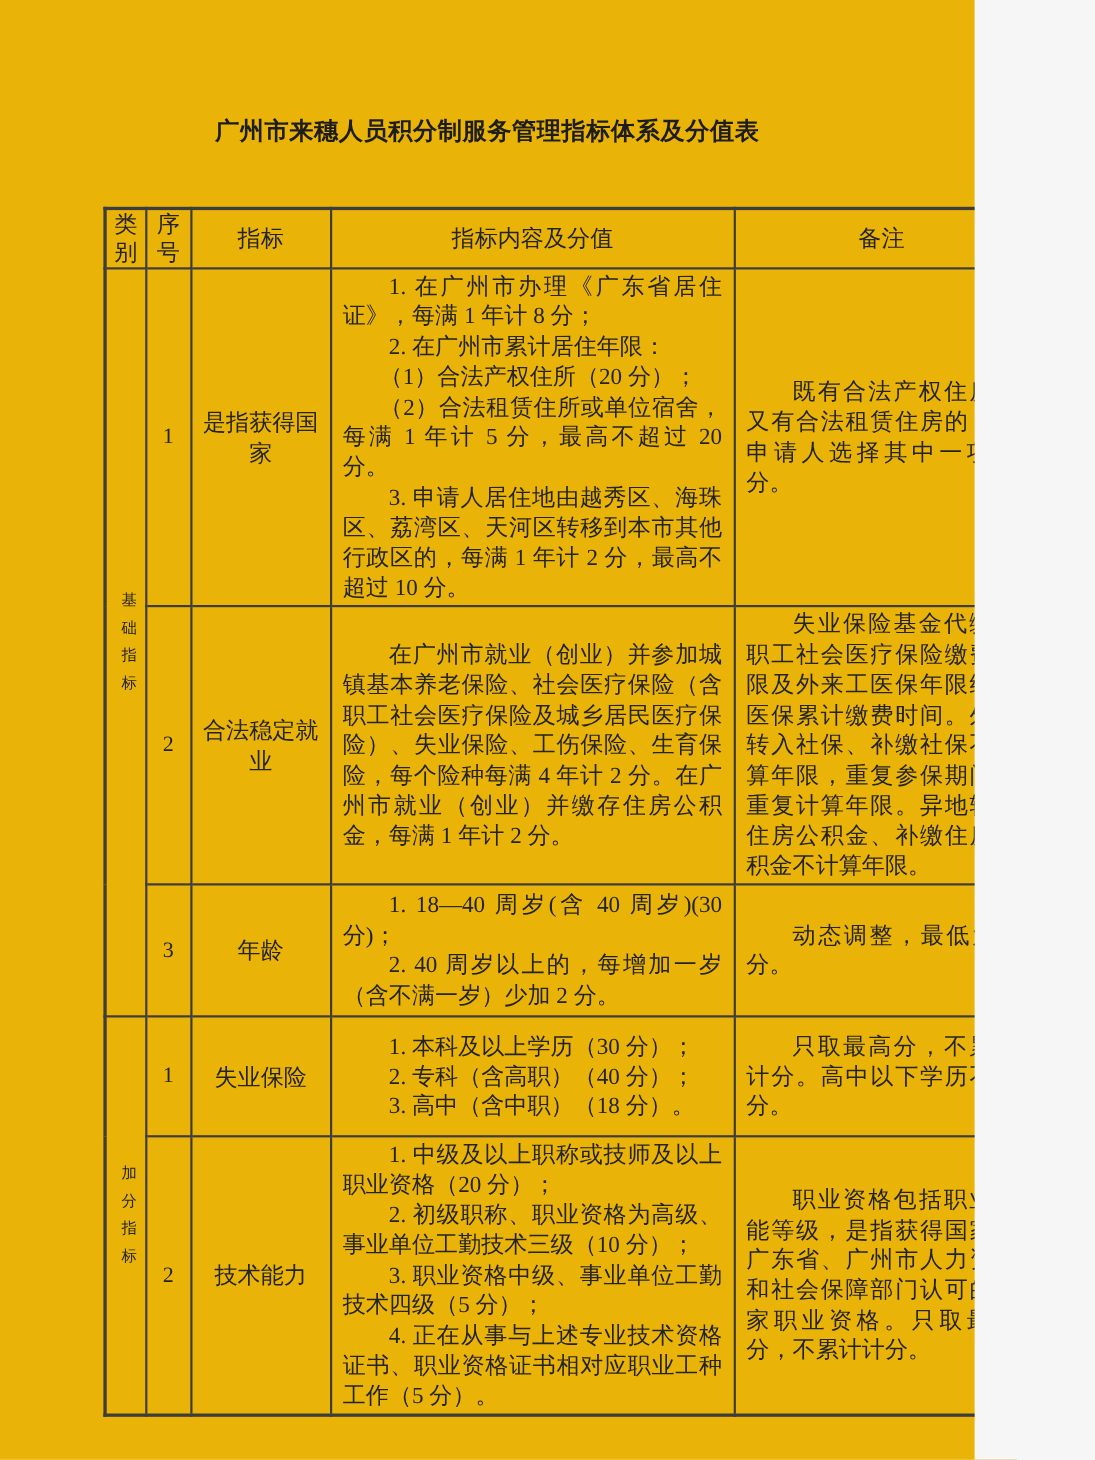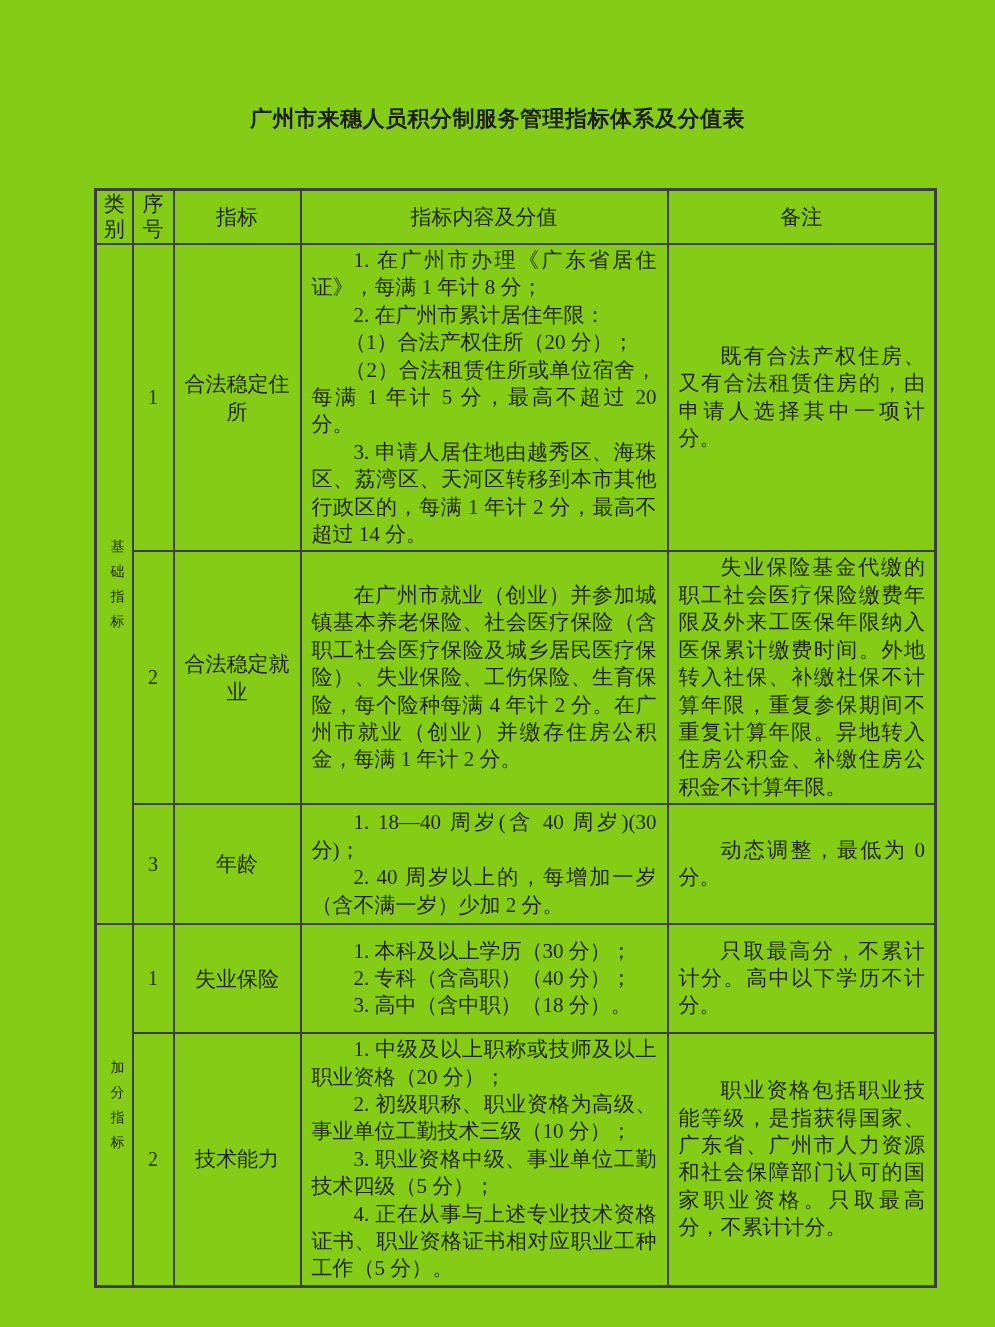--- a/index.html
+++ b/index.html
@@ -4,22 +4,22 @@
 <style>
   * { box-sizing: border-box; }
   html, body { margin: 0; padding: 0; }
   body {
     width: 995px; height: 1327px;
     background: #f6f6f6;
     font-family: "Liberation Serif", "DejaVu Serif", serif;
   }
   .doc-page {
     position: relative;
-    width: 995px; height: 1327px;
-    background: #84cc16;
+    width: 886px; height: 1327px;
+    background: #eab308;
     color: #242424;
     overflow: hidden;
   }
   .doc-title {
     position: absolute;
     left: 0; top: 104px; width: 100%;
     margin: 0;
     text-align: center;
     font-family: "Liberation Sans", "DejaVu Sans", sans-serif;
     font-weight: 700;
@@ -107,27 +107,27 @@
         <th class="th-cell">指标</th>
         <th class="th-cell">指标内容及分值</th>
         <th class="th-cell">备注</th>
       </tr>
     </thead>
     <tbody>
 
       <tr class="r-1">
         <td class="cell-category" rowspan="3">基础指标</td>
         <td class="cell-no">1</td>
-        <td class="cell-indicator">合法稳定住所</td>
+        <td class="cell-indicator">是指获得国家</td>
         <td class="cell-content">
           <p class="para">1. 在广州市办理《广东省居住证》，每满 1 年计 8 分；</p>
           <p class="para">2. 在广州市累计居住年限：</p>
           <p class="para para-sub">（1）合法产权住所（20 分）；</p>
           <p class="para para-sub">（2）合法租赁住所或单位宿舍，每满 1 年计 5 分，最高不超过 20 分。</p>
-          <p class="para">3. 申请人居住地由越秀区、海珠区、荔湾区、天河区转移到本市其他行政区的，每满 1 年计 2 分，最高不超过 14 分。</p>
+          <p class="para">3. 申请人居住地由越秀区、海珠区、荔湾区、天河区转移到本市其他行政区的，每满 1 年计 2 分，最高不超过 10 分。</p>
         </td>
         <td class="cell-remark">
           <p class="para">既有合法产权住房、又有合法租赁住房的，由申请人选择其中一项计分。</p>
         </td>
       </tr>
 
       <tr class="r-2">
         <td class="cell-no">2</td>
         <td class="cell-indicator">合法稳定就业</td>
         <td class="cell-content">

